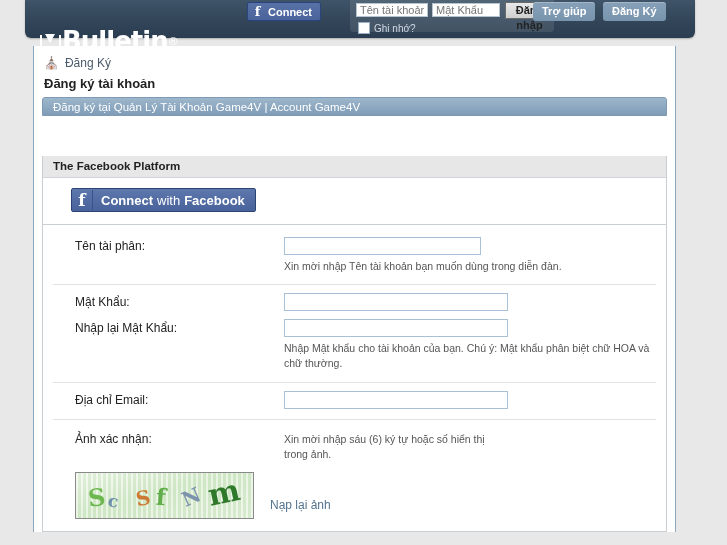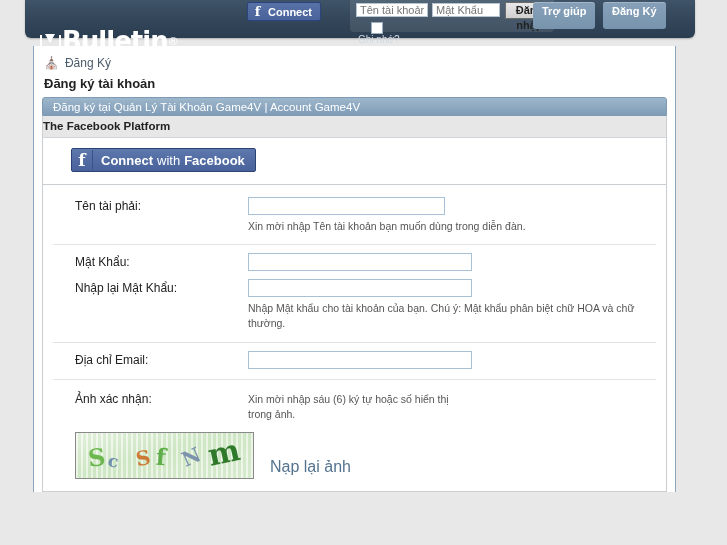--- a/index.html
+++ b/index.html
@@ -140,35 +140,34 @@
     line-height: 15px;
   }
   .remember-row {
     position: absolute;
     left: 8px;
     top: 22px;
     display: flex;
     align-items: center;
     color: #cfd9e2;
     font-size: 10px;
-    flex-direction: column;
   }
   .remember-box {
     width: 10px;
     height: 10px;
     background: #ffffff;
     border: 1px solid #9bb0c4;
     margin-right: 4px;
     cursor: pointer;
   }
 
   .nav-btn {
     position: absolute;
     top: 2px;
-    height: 27px;
+    height: 19px;
     padding: 0 9px;
     background: linear-gradient(to bottom, #86a0b8 0%, #7894ad 100%);
     border-radius: 3px;
     color: #ffffff;
     font-size: 11px;
     font-weight: bold;
     line-height: 19px;
     cursor: pointer;
     box-shadow: inset 0 1px 0 rgba(255,255,255,0.25);
   }
@@ -223,23 +222,25 @@
     margin: 0 8px;
     border: 1px solid #c9ced3;
     border-top: none;
     box-sizing: border-box;
   }
   .section-head {
     background: #e7e7e7;
     border-bottom: 1px solid #d2d6da;
     height: 21px;
     line-height: 21px;
+    padding-left: 10px;
     font-size: 11.5px;
     font-weight: bold;
     color: #222222;
+    margin-top: 40px;
   }
   .section-body {
     background: #ffffff;
     padding: 10px 10px 12px 10px;
   }
 
   .fb-big-btn {
     display: inline-flex;
     align-items: center;
     height: 22px;
@@ -270,21 +271,21 @@
     padding: 8px 0 0 0;
   }
   .flabel {
     width: 195px;
     padding-left: 22px;
     font-size: 12px;
     color: #222222;
     box-sizing: border-box;
     padding-top: 2px;
   }
-  .ffield { flex: 1; }
+  .ffield { flex: 1; margin-left: 36px; }
   .tinput {
     height: 18px;
     border: 1px solid #a8c1d6;
     background: #ffffff;
     box-sizing: border-box;
     display: block;
   }
   .w-narrow { width: 197px; }
   .w-wide   { width: 224px; }
   .fhint {
@@ -324,21 +325,21 @@
     font-weight: bold;
   }
   .captcha-row {
     display: flex;
     align-items: flex-start;
     padding-top: 9px;
   }
   .captcha-left { padding-left: 22px; }
   .reload-link {
     color: #54738f;
-    font-size: 16px;
+    font-size: 12px;
     cursor: pointer;
     padding: 26px 0 0 16px;
   }
 </style>
 </head>
 <body>
 
 <div class="header-wrap">
   <div class="header-bar">
 
@@ -388,21 +389,21 @@
         <span class="fb-lite" style="margin:0 4px;">with</span>
         <span>Facebook</span>
       </div>
     </div>
   </div>
 
   <div class="panel" style="border-top:none;">
     <div class="section-body" style="padding-top:4px;">
 
       <div class="frow">
-        <div class="flabel">Tên tài phải:</div>
+        <div class="flabel">Tên tài phân:</div>
         <div class="ffield">
           <input class="tinput w-narrow" type="text" style="">
           <div class="fhint">Xin mời nhập Tên tài khoản bạn muốn dùng trong diễn đàn.</div>
         </div>
       </div>
       <div class="divider"></div>
 
       <div class="frow">
         <div class="flabel">Mật Khẩu:</div>
         <div class="ffield">

